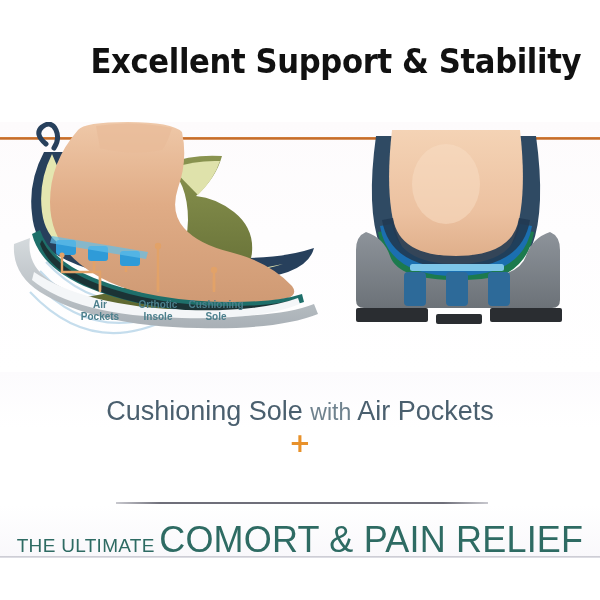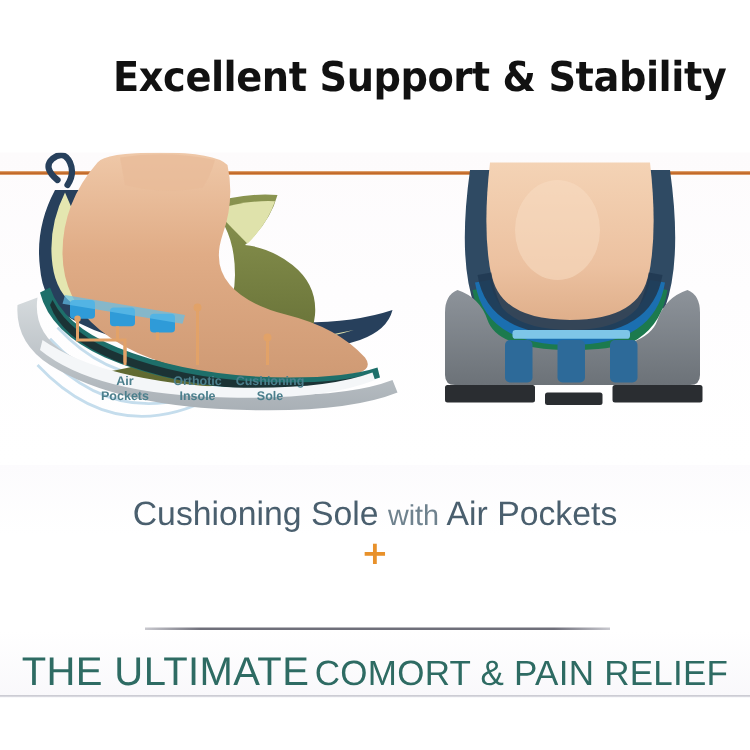--- a/index.html
+++ b/index.html
@@ -100,22 +100,22 @@
 
   .tagline {
     position: absolute;
     left: 0; top: 147px;
     width: 600px;
     text-align: center;
     white-space: nowrap;
     color: #2e6b63;
     font-family: "Liberation Sans", sans-serif;
   }
-  .tagline .small { font-size: 32px; letter-spacing: 0.3px; margin-top: 12px; }
-  .tagline .big   { font-size: 28px; letter-spacing: 0.2px; }
+  .tagline .small { font-size: 19px; letter-spacing: 0.3px; margin-top: 12px; }
+  .tagline .big   { font-size: 36px; letter-spacing: 0.2px; }
 
   .bottom-divider {
     position: absolute;
     left: 0; top: 556px;
     width: 600px; height: 2px;
     background: linear-gradient(180deg,#c6c6ce 0%,#e4e4ea 100%);
   }
   .footer-space {
     position: absolute;
     left: 0; top: 558px;

